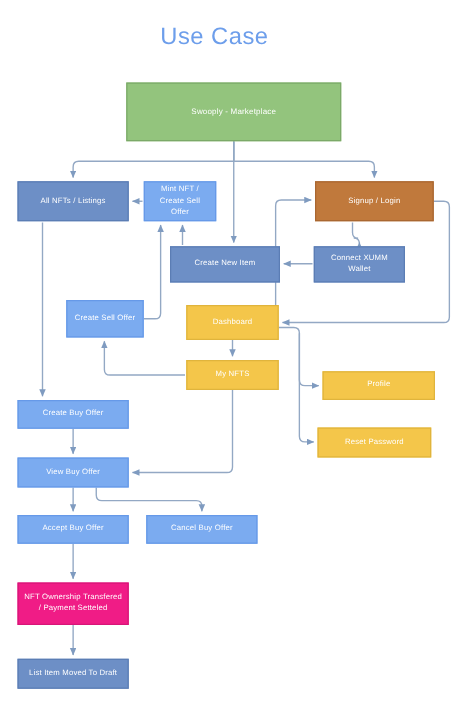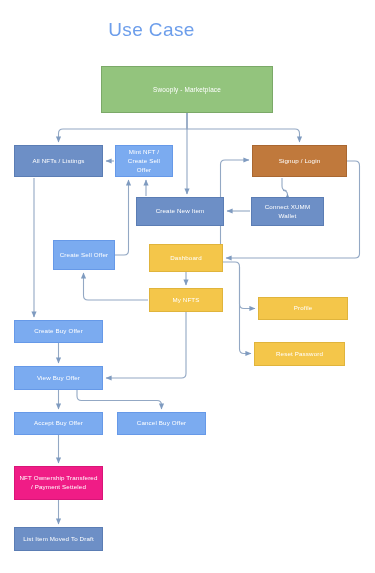--- a/index.html
+++ b/index.html
@@ -20,20 +20,21 @@
   #title {
     position: absolute;
     left: 0;
     top: 19px;
     width: 303px;
     text-align: center;
     font-size: 19px;
     color: #6d9eeb;
     letter-spacing: 0.4px;
     font-weight: 400;
+    padding-left: 20px;
   }
   svg#wires {
     position: absolute;
     left: 0;
     top: 0;
     width: 375px;
     height: 573px;
     pointer-events: none;
   }
   .node {

